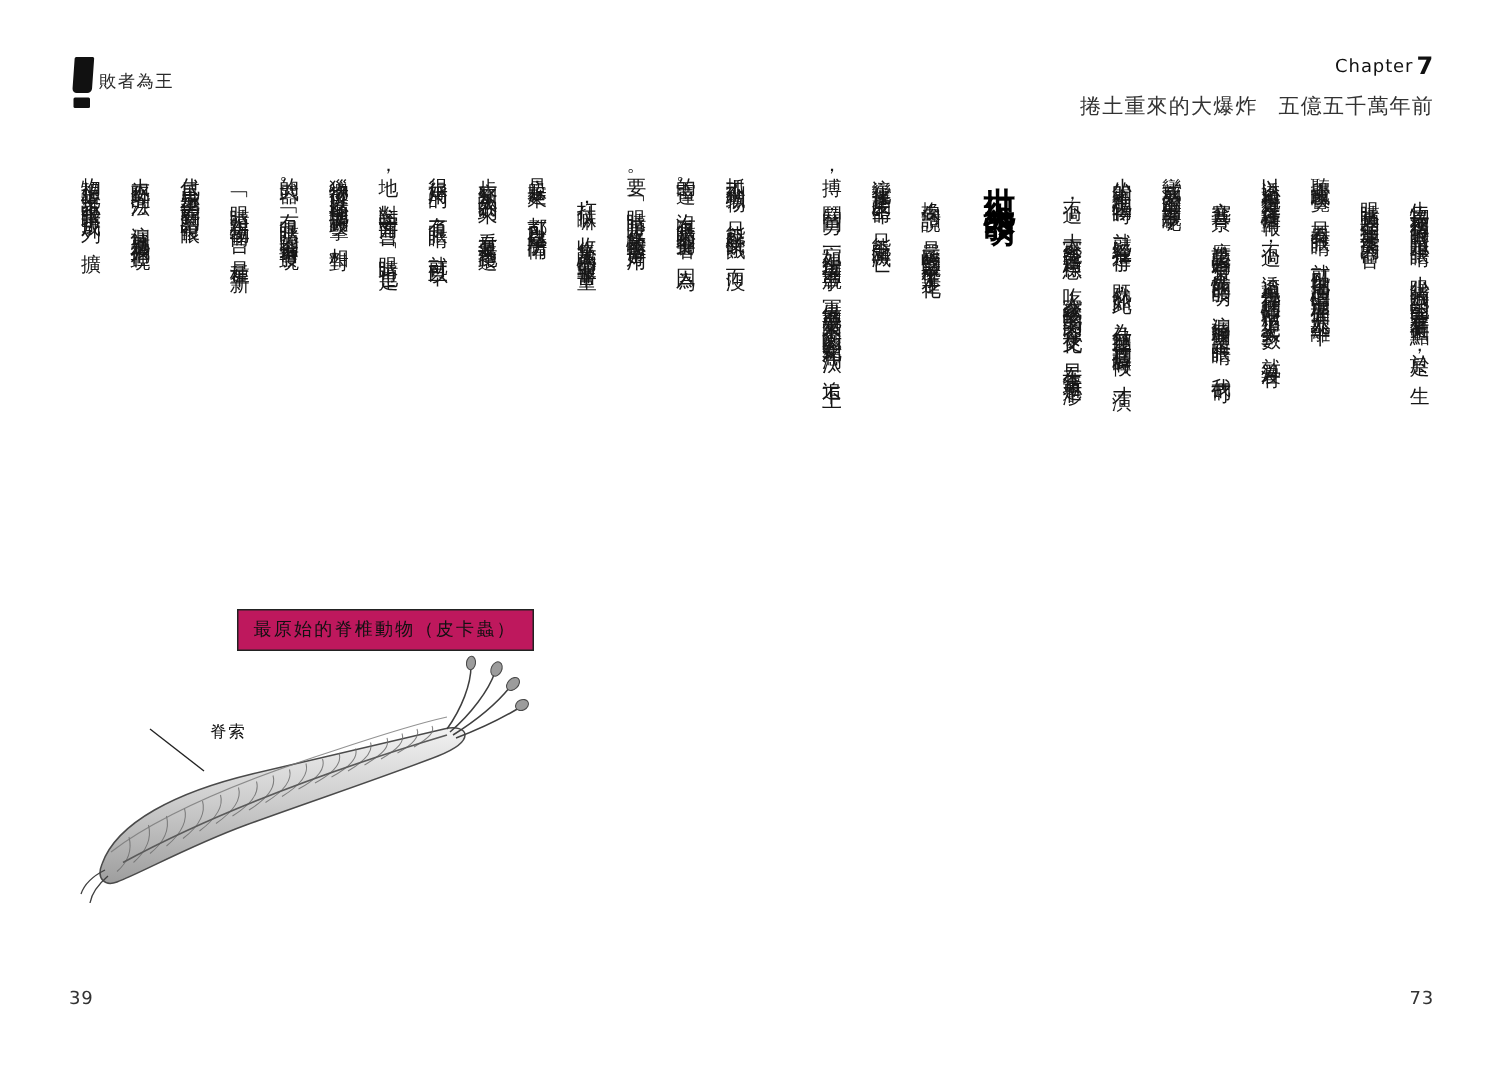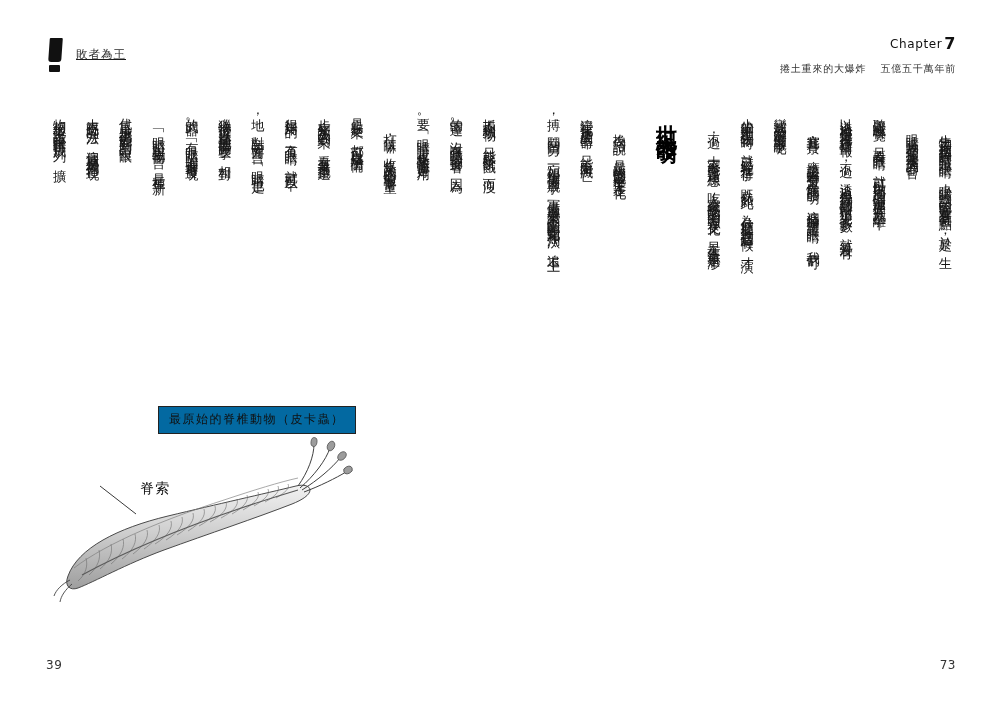--- a/index.html
+++ b/index.html
@@ -26,22 +26,20 @@
     height: 710px;
     box-sizing: border-box;
   }
   
   .hdr-left {
     position: absolute;
     top: 38px;
     left: 46px;
     display: flex;
     align-items: center;
-    gap: 10px;
-    text-decoration: underline;
   }
   .excl-mark {
     width: 20px;
     height: 34px;
     position: relative;
   }
   .excl-mark .bar {
     position: absolute;
     top: 0;
     left: 3px;
@@ -79,21 +77,21 @@
     letter-spacing: 0.6px;
     color: #111;
   }
   .hdr-right .chapter-num {
     font-size: 16px;
     font-weight: bold;
     vertical-align: -1px;
     margin-left: 2px;
   }
   .hdr-right .sub {
-    font-size: 10px;
+    font-size: 14px;
     color: #333;
     letter-spacing: 0.8px;
     margin-top: 4px;
   }
   .hdr-right .sub span + span { margin-left: 14px; }
 
   
   .folio {
     position: absolute;
     bottom: 38px;
@@ -151,32 +149,32 @@
     left: 48px;
     top: 398px;
     width: 310px;
     height: 230px;
   }
   .fig-caption {
     position: absolute;
     left: 110px;
     top: 8px;
     border: 1px solid #222;
-    background: #0369a1;
+    background: #be185d;
     font-size: 12px;
     letter-spacing: 1.5px;
     padding: 4px 10px 5px;
     color: #111;
     white-space: nowrap;
   }
   .fig-label {
     position: absolute;
     left: 92px;
     top: 82px;
-    font-size: 14px;
+    font-size: 11px;
     letter-spacing: 1.2px;
     color: #111;
   }
   .fig-svg { position: absolute; left: 0; top: 0; }
 </style>
 </head>
 <body>
 
 <div class="spread">
 

